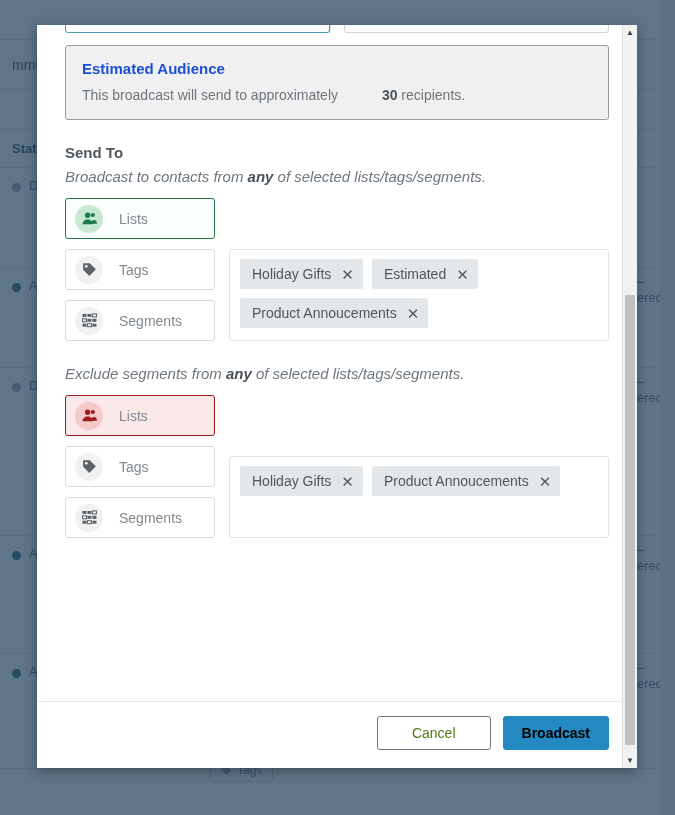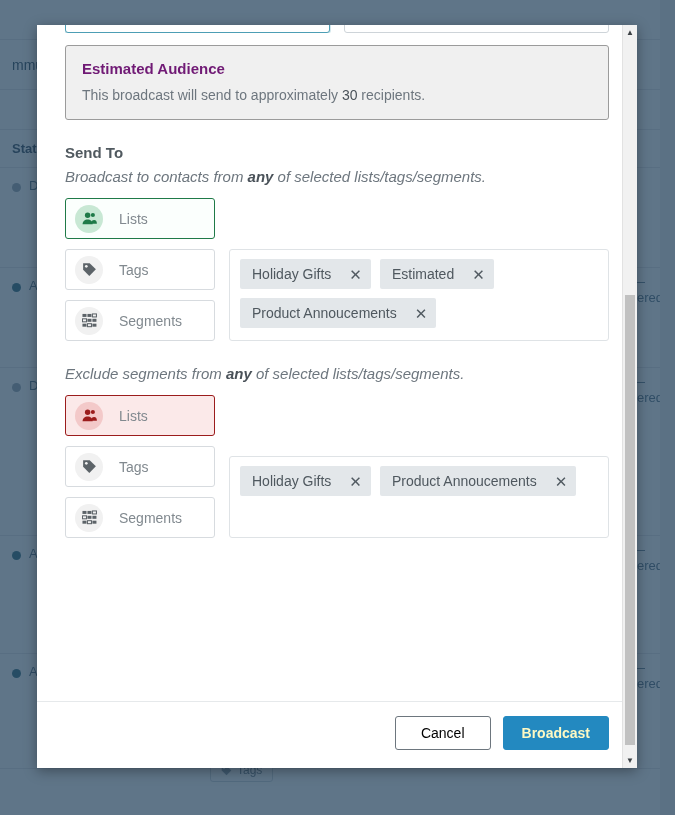--- a/index.html
+++ b/index.html
@@ -109,27 +109,27 @@
 
   
   .audience-box {
     margin-top: 12px;
     background: #f0f0f0;
     border: 1px solid #9b9b9b;
     border-radius: 3px;
     padding: 14px 16px 16px 16px;
   }
   .audience-title {
-    font-size: 15px; font-weight: bold; color: #701a75;
+    font-size: 15px; font-weight: bold; color: #1d4ed8;
     margin-bottom: 10px;
   }
   .audience-text {
     font-size: 14px; color: #6d767e;
   }
-  .audience-text b { color: #4a5259; font-weight: normal; }
+  .audience-text b { color: #4a5259; font-weight: bold; margin-left: 40px; }
 
   
   .section { margin-top: 24px; }
   .section-title {
     font-size: 15px; font-weight: bold; color: #50595f;
     margin-bottom: 7px;
   }
   .section-sub {
     font-size: 15px; font-style: italic; color: #6d767e;
     margin-bottom: 13px;
@@ -188,21 +188,20 @@
   }
   .chip-area.tall { min-height: 82px; }
   .chip {
     background: #e3e7ea;
     border-radius: 2px;
     height: 30px;
     display: inline-flex; align-items: center;
     padding: 0 9px 0 12px;
     font-size: 14px; color: #4f585f;
     white-space: nowrap;
-    gap: 8px;
   }
   .chip .x {
     margin-left: 10px;
     font-size: 15px; color: #515a61;
     line-height: 1;
     cursor: pointer;
   }
 
   
   .modal-footer {
@@ -213,25 +212,25 @@
     background: #fff;
   }
   .btn {
     font-size: 14px;
     border-radius: 3px;
     cursor: pointer;
     height: 34px;
     display: inline-flex; align-items: center; justify-content: center;
   }
   .btn-cancel {
-    background: #fff; border: 1px solid #6d767e; color: #000000;
-    padding: 0 25px;
+    background: #fff; border: 1px solid #6d767e; color: #4d7c0f;
+    padding: 0 34px;
   }
   .btn-primary {
-    background: #2389c0; border: 1px solid #2389c0; color: #fef9c3;
+    background: #2389c0; border: 1px solid #2389c0; color: #000000;
     font-weight: bold; padding: 0 18px;
   }
 
   
   .m-scrollbar {
     position: absolute;
     right: 0; top: 0; bottom: 0;
     width: 15px;
     background: #f1f1f1;
     border-left: 1px solid #e2e2e2;

